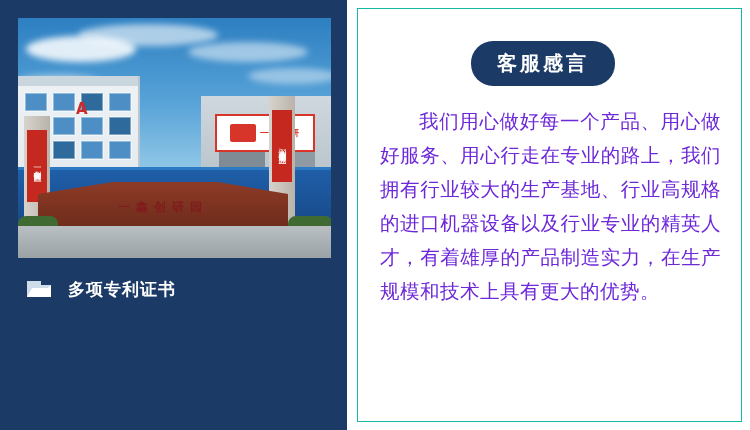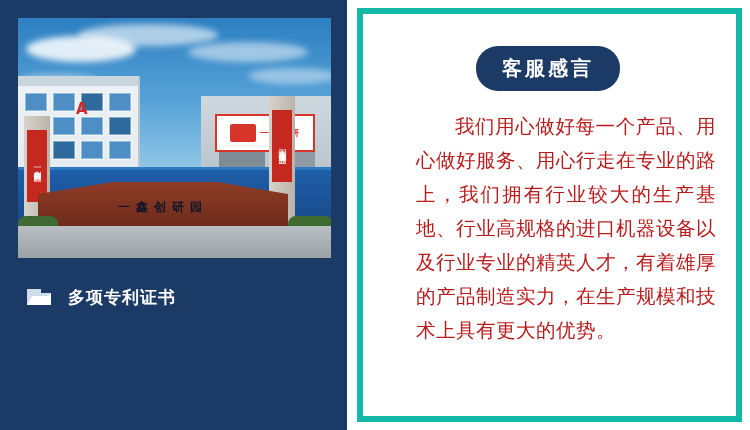--- a/index.html
+++ b/index.html
@@ -158,41 +158,40 @@
     width: 250px; height: 62px;
   }
   .gate .slab {
     position:absolute; left:0; bottom:0; width:100%; height:46px;
     background: linear-gradient(180deg,#8d3b26 0%, #6e2b1b 100%);
     clip-path: polygon(0 26%, 30% 0, 72% 0, 100% 26%, 100% 100%, 0 100%);
   }
   .gate .plate {
     position:absolute; left:30px; bottom:10px; width:190px; height:22px;
     display:flex; align-items:center; justify-content:center;
-    color:#0f172a; font-size:12px; letter-spacing:6px; font-weight:bold;
+    color:#7f1d1d; font-size:12px; letter-spacing:6px; font-weight:bold;
   }
   
   .ground {
     position:absolute; left:0; bottom:0; width:100%; height:32px;
     background: linear-gradient(180deg,#b9bfc2 0%, #9aa2a6 100%);
   }
   
   .bush {
     position:absolute; bottom: 26px; height: 16px; background:#3f6b33; border-radius: 8px 8px 0 0;
   }
   .b1{ left:0; width:40px;}
   .b2{ left:270px; width:45px;}
 
   
   .features {
     position: absolute;
     left: 22px;
     top: 272px;
     width: 300px;
-    margin-top: 8px;
   }
   .feature-row {
     display: flex;
     align-items: center;
     height: 34px;
     color: #ffffff;
   }
   .feature-icon {
     width: 34px;
     height: 30px;
@@ -219,21 +218,21 @@
     height: 430px;
     background: #ffffff;
     box-sizing: border-box;
   }
   .right-inner {
     position: absolute;
     left: 10px;
     top: 8px;
     right: 8px;
     bottom: 8px;
-    border: 6px solid #14b8a6;
+    border: 1px solid #14b8a6;
     box-sizing: border-box;
     padding-left: 24px;
   }
   .title-badge {
     position: absolute;
     left: 113px;
     top: 32px;
     padding: 9px 26px;
     background: #1b3a66;
     border-radius: 22px;
@@ -242,28 +241,27 @@
     font-weight: bold;
     letter-spacing: 3px;
     font-family: "DejaVu Sans", sans-serif;
     white-space: nowrap;
   }
   .body-text {
     position: absolute;
     left: 22px;
     right: 20px;
     top: 96px;
-    color: #b91c1c;
+    color: #6d28d9;
     font-size: 19.5px;
     line-height: 34px;
     text-indent: 39px;
     letter-spacing: 0.5px;
     text-align: justify;
     font-family: "DejaVu Sans", sans-serif;
-    margin-left: 31px;
   }
 </style>
 </head>
 <body>
 
 <div class="page">
 
   <div class="left-panel">
 
     <div class="photo">

